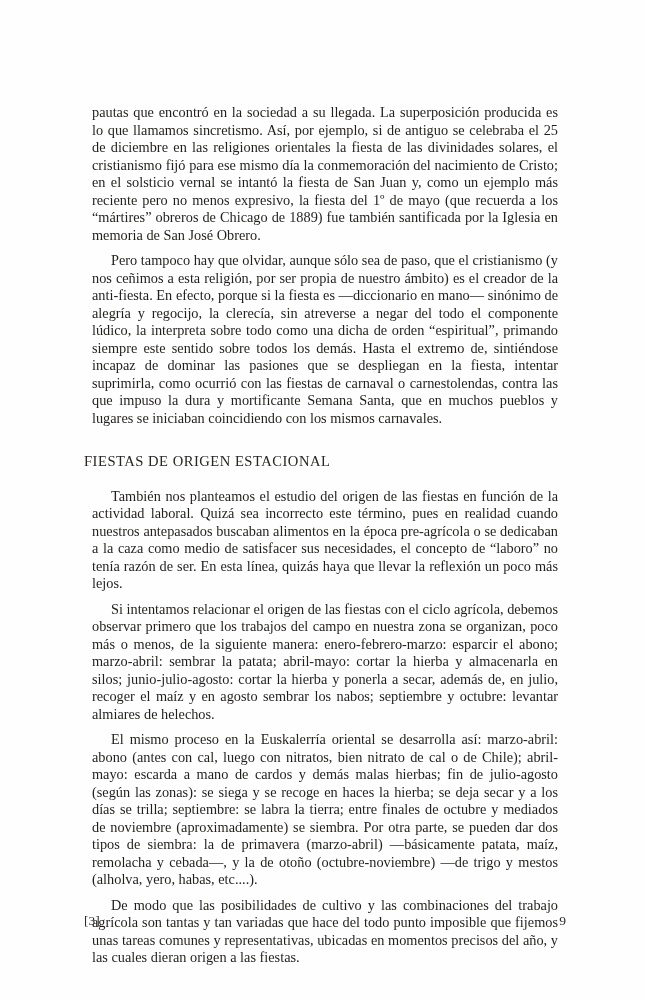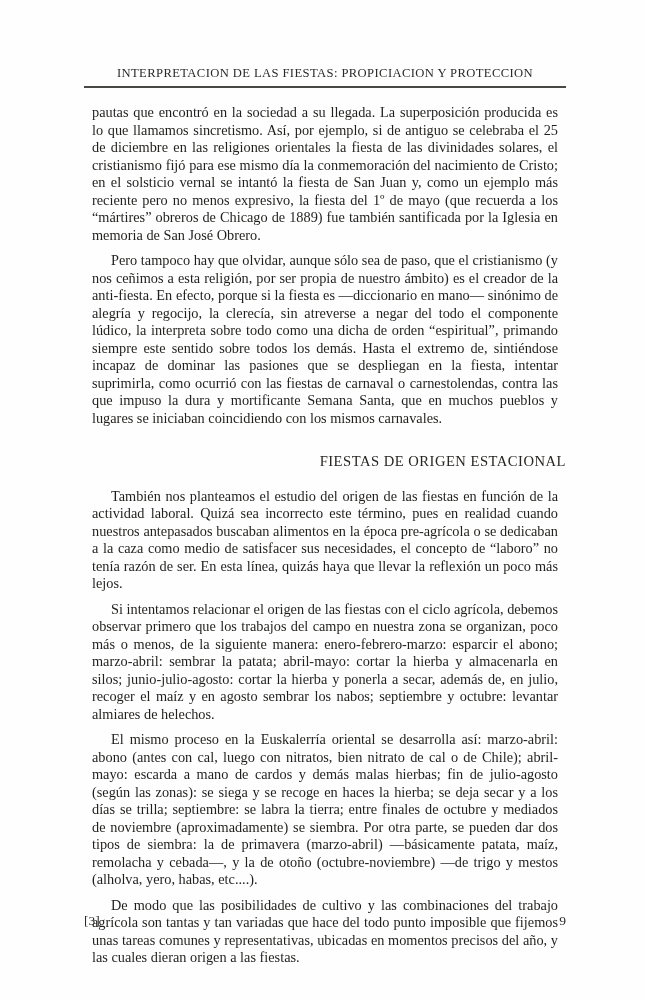--- a/index.html
+++ b/index.html
@@ -43,40 +43,39 @@
   }
   .body-text p.indent {
     text-indent: 19px;
   }
   .section-heading {
     font-size: 14.6px;
     letter-spacing: 0.5px;
     font-weight: normal;
     color: #272624;
     margin: 26px 0 17px 0;
-    text-align: right;
+    text-align: left;
     text-indent: 0;
   }
   .footer {
     position: absolute;
     left: 84px;
     top: 913px;
     width: 482px;
     font-size: 13.5px;
     color: #2a2927;
     display: flex;
     justify-content: space-between;
   }
 </style>
 </head>
 <body>
 
 <div class="page">
 
-  <div class="running-head">INTERPRETACION DE LAS FIESTAS: PROPICIACION Y PROTECCION</div>
 
   <div class="body-text">
     <p>pautas que encontró en la sociedad a su llegada. La superposición producida es lo que llamamos sincretismo. Así, por ejemplo, si de antiguo se celebraba el 25 de diciembre en las religiones orientales la fiesta de las divinidades solares, el cristianismo fijó para ese mismo día la conmemoración del nacimiento de Cristo; en el solsticio vernal se intantó la fiesta de San Juan y, como un ejemplo más reciente pero no menos expresivo, la fiesta del 1º de mayo (que recuerda a los “mártires” obreros de Chicago de 1889) fue también santificada por la Iglesia en memoria de San José Obrero.</p>
     <p class="indent">Pero tampoco hay que olvidar, aunque sólo sea de paso, que el cristianismo (y nos ceñimos a esta religión, por ser propia de nuestro ámbito) es el creador de la anti-fiesta. En efecto, porque si la fiesta es —diccionario en mano— sinónimo de alegría y regocijo, la clerecía, sin atreverse a negar del todo el componente lúdico, la interpreta sobre todo como una dicha de orden “espiritual”, primando siempre este sentido sobre todos los demás. Hasta el extremo de, sintiéndose incapaz de dominar las pasiones que se despliegan en la fiesta, intentar suprimirla, como ocurrió con las fiestas de carnaval o carnestolendas, contra las que impuso la dura y mortificante Semana Santa, que en muchos pueblos y lugares se iniciaban coincidiendo con los mismos carnavales.</p>
 
     <h2 class="section-heading">FIESTAS DE ORIGEN ESTACIONAL</h2>
 
     <p class="indent">También nos planteamos el estudio del origen de las fiestas en función de la actividad laboral. Quizá sea incorrecto este término, pues en realidad cuando nuestros antepasados buscaban alimentos en la época pre-agrícola o se dedicaban a la caza como medio de satisfacer sus necesidades, el concepto de “laboro” no tenía razón de ser. En esta línea, quizás haya que llevar la reflexión un poco más lejos.</p>
     <p class="indent">Si intentamos relacionar el origen de las fiestas con el ciclo agrícola, debemos observar primero que los trabajos del campo en nuestra zona se organizan, poco más o menos, de la siguiente manera: enero-febrero-marzo: esparcir el abono; marzo-abril: sembrar la patata; abril-mayo: cortar la hierba y almacenarla en silos; junio-julio-agosto: cortar la hierba y ponerla a secar, además de, en julio, recoger el maíz y en agosto sembrar los nabos; septiembre y octubre: levantar almiares de helechos.</p>
     <p class="indent">El mismo proceso en la Euskalerría oriental se desarrolla así: marzo-abril: abono (antes con cal, luego con nitratos, bien nitrato de cal o de Chile); abril-mayo: escarda a mano de cardos y demás malas hierbas; fin de julio-agosto (según las zonas): se siega y se recoge en haces la hierba; se deja secar y a los días se trilla; septiembre: se labra la tierra; entre finales de octubre y mediados de noviembre (aproximadamente) se siembra. Por otra parte, se pueden dar dos tipos de siembra: la de primavera (marzo-abril) —básicamente patata, maíz, remolacha y cebada—, y la de otoño (octubre-noviembre) —de trigo y mestos (alholva, yero, habas, etc....).</p>

